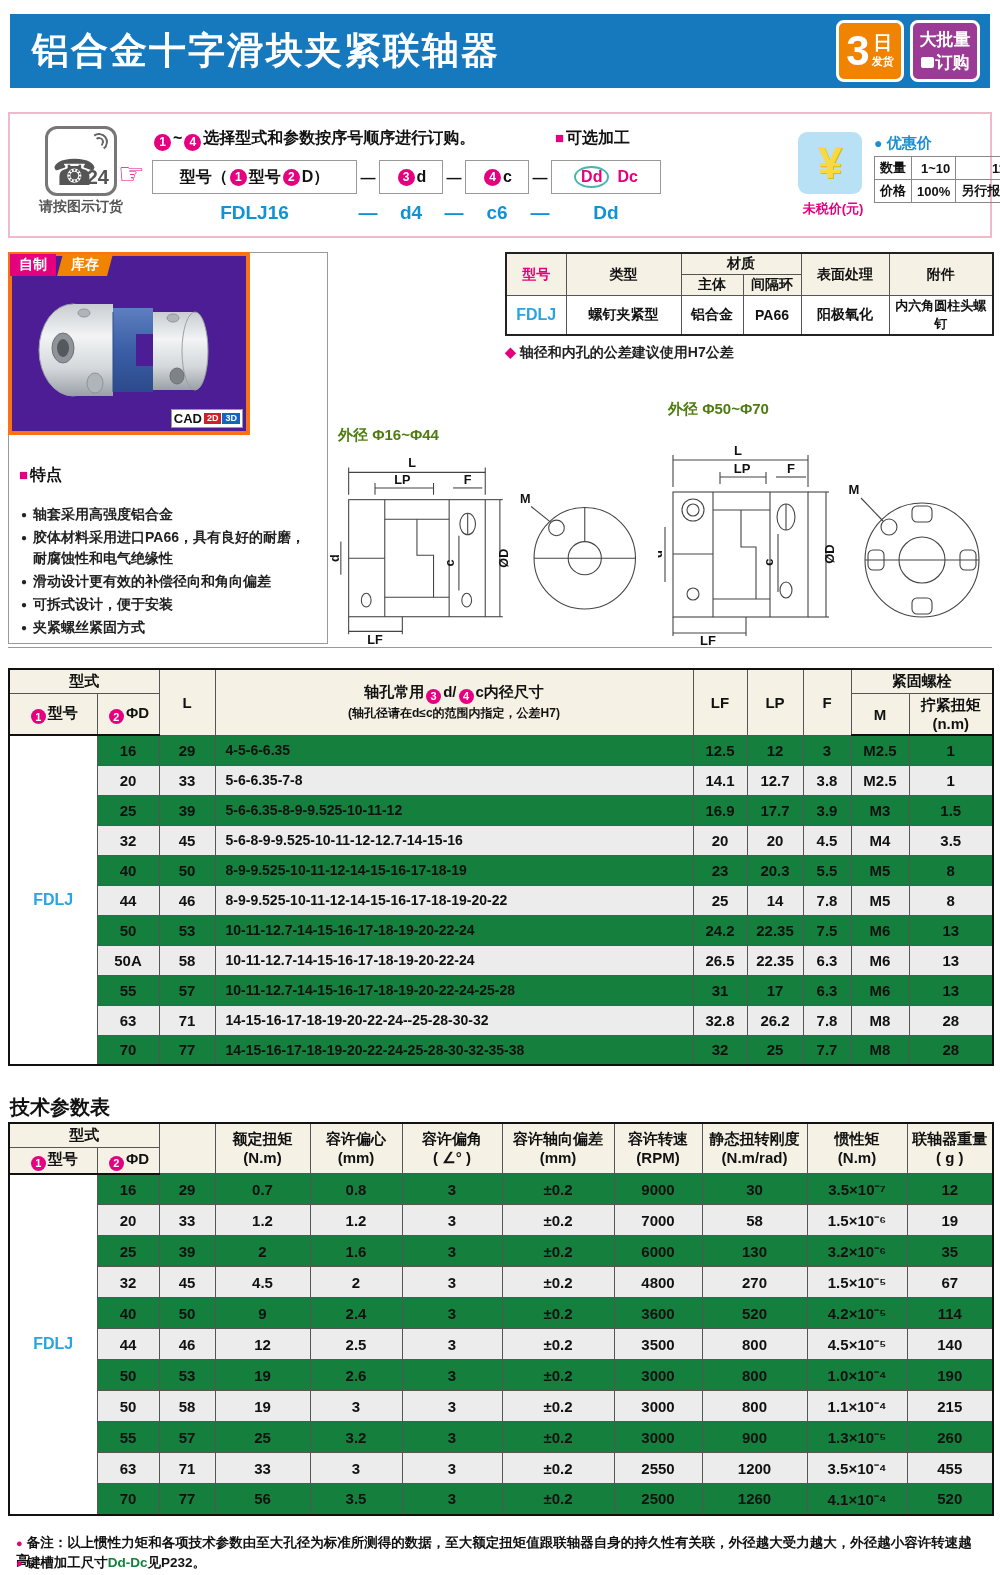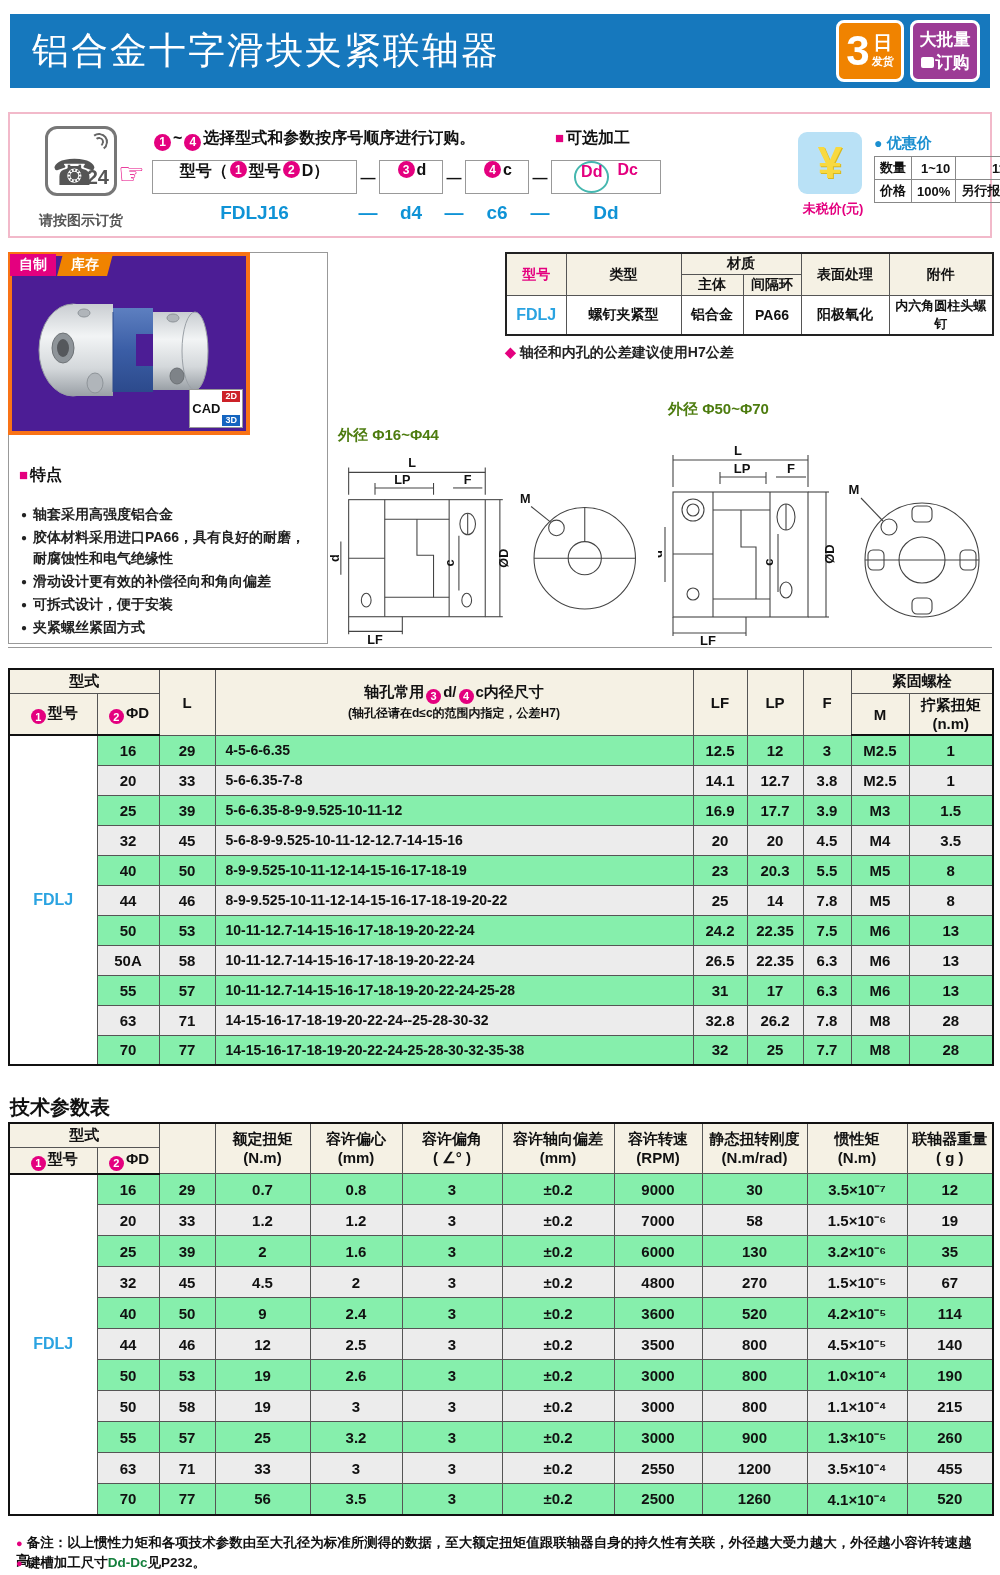--- a/index.html
+++ b/index.html
@@ -2,21 +2,21 @@
 <html><head>
 <meta charset="utf-8">
 <style>
   * { margin:0; padding:0; box-sizing:border-box; }
   body { background:#fff; font-family:"Liberation Sans", sans-serif; }
   .page { position:relative; width:1000px; height:1575px; background:#fff; overflow:hidden; }
 
   
   .top-header { position:absolute; left:10px; top:14px; width:980px; height:74px;
     background:#1678bd; display:flex; align-items:center; padding:0 10px 0 22px; }
-  .page-title { color:#fff; font-size:37px; font-weight:normal; letter-spacing:2px; }
+  .page-title { color:#fff; font-size:37px; font-weight:bold; letter-spacing:2px; }
   .hdr-badges { margin-left:auto; display:flex; gap:6px; }
   .badge-ship { width:68px; height:62px; background:#f08300; border:3px solid #fff; border-radius:8px;
     display:flex; align-items:center; justify-content:center; color:#fff; }
   .badge-ship .big { font-size:42px; font-weight:bold; line-height:1; }
   .badge-ship .col { display:flex; flex-direction:column; align-items:center; margin-left:2px; }
   .badge-ship .day { font-size:19px; font-weight:bold; line-height:1.1; }
   .badge-ship .small { font-size:11px; font-weight:bold; }
   .badge-bulk { width:70px; height:62px; background:#9c3b95; border:3px solid #fff; border-radius:8px;
     display:flex; flex-direction:column; align-items:center; justify-content:center; color:#fff; }
   .badge-bulk .l1 { font-size:17px; font-weight:bold; }
@@ -26,27 +26,27 @@
   
   .order-box { position:absolute; left:8px; top:112px; width:984px; height:126px;
     border:2px solid #f2b9ca; background:#fff; }
   .phone-block { position:absolute; left:16px; top:12px; width:110px; text-align:center; }
   .phone-icon { position:relative; width:72px; height:70px; border:3px solid #777; border-radius:12px; margin:0 auto; }
   .phone-glyph { position:absolute; left:4px; bottom:2px; font-size:36px; color:#555; line-height:1; }
   .phone-24 { position:absolute; right:5px; bottom:4px; font-size:20px; font-weight:bold; color:#555; }
   .arc { position:absolute; border:2px solid #666; border-radius:50%; border-left-color:transparent; border-bottom-color:transparent; transform:rotate(8deg); }
   .arc1 { width:10px; height:10px; right:10px; top:8px; }
   .arc2 { width:18px; height:18px; right:6px; top:4px; }
-  .phone-caption { margin-top:16px; font-size:14px; font-weight:bold; color:#555; }
+  .phone-caption { margin-top:2px; font-size:14px; font-weight:bold; color:#555; }
   .hand-icon { position:absolute; left:108px; top:42px; font-size:30px; color:#e4007f; }
   .order-steps { position:absolute; left:142px; top:14px; font-size:16px; font-weight:bold; color:#111; }
   .optional { position:absolute; left:545px; top:14px; font-size:16px; font-weight:bold; color:#111; }
   .sq { color:#e4007f; font-size:15px; margin-right:2px; }
   .boxes-row { position:absolute; left:142px; top:46px; display:flex; align-items:center; }
-  .obox { height:34px; border:1px solid #999; display:flex; justify-content:center;
+  .obox { height:34px; border:1px solid #999; display:flex; align-items:center; justify-content:center;
     font-size:16px; font-weight:bold; color:#111; background:#fff; }
   .ob1 { width:205px; } .ob2,.ob3 { width:64px; } .ob4 { width:110px; gap:8px; }
   .odash { width:22px; text-align:center; font-weight:bold; font-size:15px; color:#111; }
   .dd-oval { border:2px solid #45b7af; border-radius:50%; padding:0 5px; color:#e4007f; }
   .dc-txt { color:#e4007f; }
   .example-row { position:absolute; left:142px; top:88px; display:flex; align-items:center;
     color:#0f93d6; font-size:19px; font-weight:bold; }
   .example-row .cell { text-align:center; }
   .ex1{width:205px;} .ex2,.ex3{width:64px;} .ex4{width:110px;} .exd{width:22px;text-align:center;}
   .price-block { position:absolute; left:788px; top:14px; }
@@ -65,21 +65,21 @@
   .left-box { position:absolute; left:0; top:2px; width:320px; height:392px; border:1px solid #999; background:#fff; }
   .img-box { position:absolute; left:-1px; top:-1px; width:242px; height:183px; border:4px solid #f97316; background:#4c1d95; }
   .mini-badges { position:absolute; left:1px; top:1px; display:flex; z-index:3; }
   .badge-self { background:#e4007f; color:#fff; font-size:14px; font-weight:bold; padding:2px 9px; }
   .badge-stock { background:#f08300; color:#fff; font-size:14px; font-weight:bold; padding:2px 11px;
     transform:skewX(-15deg); margin-left:4px; }
   .badge-stock span { display:inline-block; transform:skewX(15deg); }
   .cad-badge { position:absolute; right:3px; bottom:3px; display:flex; align-items:center; border:1px solid #999;
     background:#fff; padding:1px 2px; gap:2px; }
   .cad-label { font-size:13px; font-weight:bold; color:#111; }
-  .cad-col { display:flex; flex-direction:column; gap:13px; }
+  .cad-col { display:flex; flex-direction:row; gap:1px; }
   .cad-2d,.cad-3d { font-size:9px; font-weight:bold; color:#fff; padding:0 3px; line-height:11px; }
   .cad-2d { background:#cc2128; } .cad-3d { background:#1565c0; }
   .features { position:absolute; left:10px; top:212px; width:300px; }
   .features-title { font-size:16px; font-weight:bold; color:#111; margin-bottom:18px; }
   .feature-li { font-size:14px; font-weight:600; color:#222; line-height:1.45; display:flex; margin-bottom:3px; }
   .feature-li .b { font-size:10px; margin:4px 6px 0 2px; color:#222; }
 
   .spec-wrap { position:absolute; left:497px; top:2px; width:487px; }
   .spec { border-collapse:collapse; table-layout:fixed; width:487px; border:2px solid #222; }
   .spec th { background:#f5f1e4; border:1px solid #555; font-size:14px; font-weight:bold; color:#111; height:21px; padding:1px; }
@@ -92,21 +92,21 @@
   .draw-title { position:absolute; font-size:15px; font-weight:bold; color:#4d7c0f; }
   .dt-left { left:330px; top:176px; } .dt-right { left:660px; top:150px; }
   .draw { position:absolute; }
   .draw-left { left:322px; top:196px; width:330px; height:200px; }
   .draw-right { left:650px; top:172px; width:334px; height:224px; }
   .draw line,.draw rect,.draw circle,.draw ellipse,.draw path { stroke:#444; stroke-width:1.1; fill:none; }
   .draw text { fill:#111; font-size:13px; font-weight:bold; font-family:"Liberation Sans",sans-serif; stroke:none; }
   .section-hr { position:absolute; left:0; top:397px; width:984px; border-top:1px solid #999; }
 
   
-  .dtable { border-collapse:collapse; table-layout:fixed; width:984px; border:2px solid #111; background:#86efac; }
+  .dtable { border-collapse:collapse; table-layout:fixed; width:984px; border:2px solid #111; background:#15803d; }
   .dtable th { background:#f5f1e4; border:1px solid #555; font-size:15px; font-weight:bold; color:#111; padding:2px; }
   .dtable td { border:1px solid #555; text-align:center; font-size:15px; font-weight:bold; color:#111; padding:1px 2px; }
   .dtable thead tr:last-child th { border-bottom:2px solid #111; }
   .t1 tbody td { height:30px; } .t2 tbody td { height:31px; }
   .dtable tbody tr:nth-child(even) td { background:#ececec; }
   .dtable td.model-cell { background:#fff; color:#2aa3e1; font-size:16px; border-bottom:2px solid #111; }
   .t1 td.c2 { text-align:left; padding-left:10px; font-size:14px; }
   .bore-l1 { font-size:15px; } .bore-l2 { font-size:12px; font-weight:bold; margin-top:1px; }
   .small-th { font-size:12px; }
   .hdr2line span { display:block; line-height:1.25; }

